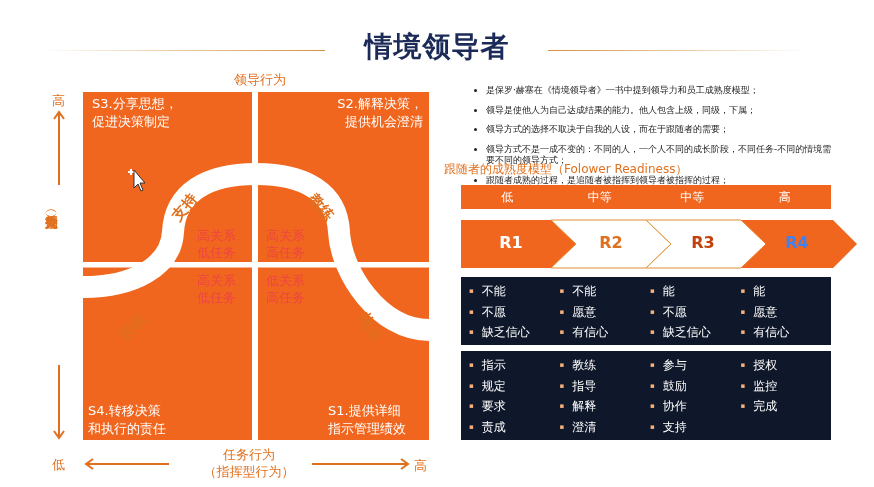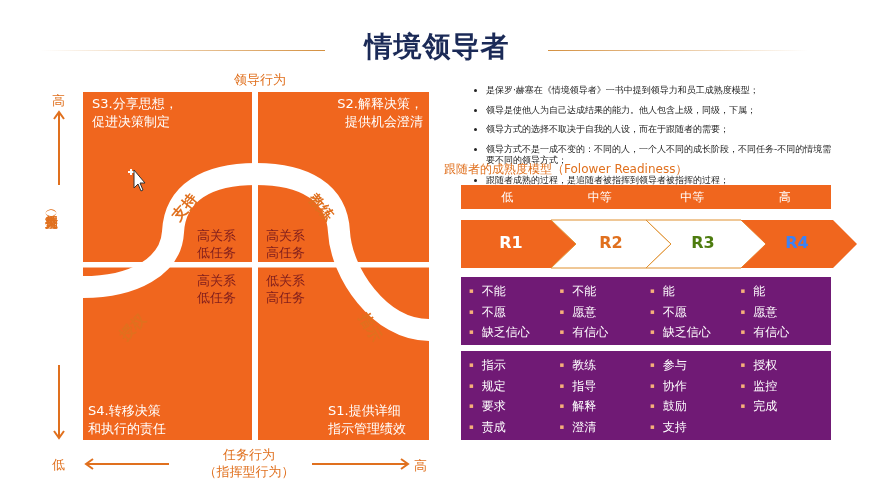--- a/index.html
+++ b/index.html
@@ -6,29 +6,29 @@
     body { width:874px; height:487px; background:#ffffff; position:relative; overflow:hidden;
            font-family:"DejaVu Sans", "Liberation Sans", sans-serif; }
     .abs { position:absolute; }
     .title { left:0; width:874px; top:28px; text-align:center; font-size:28px; font-weight:bold; color:#1b2a57; letter-spacing:1px; }
     .rule-l { left:40px; top:50px; width:285px; height:1px; background:linear-gradient(to right, rgba(215,150,60,0), #d49040); }
     .rule-r { left:548px; top:50px; width:260px; height:1px; background:linear-gradient(to right, #d49040, rgba(215,150,60,0)); }
     .orange-text { color:#e0701e; }
     .axis-top { left:200px; width:120px; top:71px; text-align:center; font-size:13px; }
     .quad { background:#f0661e; }
     .qtext { color:#fff; font-size:13px; line-height:18px; }
-    .inner { color:#7f1d1d; font-size:13px; line-height:17px; }
+    .inner { color:#ef4444; font-size:13px; line-height:17px; }
     .bul { left:466px; top:77px; width:380px; font-size:9px; color:#222; line-height:11.5px; }
     .bul ul { margin:0; padding:0 0 0 12px; }
     .bul li { margin:8px; }
     .subtitle { left:444px; width:365px; top:161px; font-size:12px; }
     .levels { left:461px; top:185px; width:370px; height:24px; background:#f0661e; display:flex; }
     .levels span { flex:1; text-align:center; color:#fff; font-size:12px; line-height:24px; }
     .rlabel { position:absolute; top:0; height:50px; line-height:50px; font-weight:bold; font-size:16px; text-align:center; width:80px; }
-    .box { left:461px; width:370px; background:#701a75; display:flex; padding:6px 0 0 8px; box-sizing:border-box; }
+    .box { left:461px; width:370px; background:#0f172a; display:flex; padding:6px 0 0 8px; box-sizing:border-box; }
     .col { flex:1; }
     .item { color:#fff; font-size:12px; line-height:20.5px; white-space:nowrap; }
     .item::before { content:"▪"; font-size:7px; color:#f6b07a; margin-right:8px; vertical-align:2px; }
     .vlabel { font-size:13px; writing-mode:vertical-rl; }
   </style>
 </head>
 <body>
 
 <div class="abs rule-l"></div>
 <div class="abs rule-r"></div>
@@ -142,21 +142,21 @@
 
 <div class="abs" style="left:461px;top:218px;width:400px;height:52px;">
   <svg width="400" height="52" viewBox="0 0 400 52" style="position:absolute;left:0;top:0;">
     <polygon points="0,2 90,2 115,26 90,50 0,50" fill="#f0661e"></polygon>
     <polygon points="90,2 185,2 210,26 185,50 90,50 115,26" fill="#fff" stroke="#e0902e" stroke-width="1"></polygon>
     <polygon points="185,2 280,2 305,26 280,50 185,50 210,26" fill="#fff" stroke="#e0902e" stroke-width="1"></polygon>
     <polygon points="280,2 372,2 396,26 372,50 280,50 305,26" fill="#f0661e"></polygon>
   </svg>
   <div class="rlabel" style="left:10px;color:#fff;">R1</div>
   <div class="rlabel" style="left:110px;color:#e0701e;">R2</div>
-  <div class="rlabel" style="left:202px;color:#4d7c0f;">R3</div>
+  <div class="rlabel" style="left:202px;color:#c2410c;">R3</div>
   <div class="rlabel" style="left:296px;color:#3b82f6;">R4</div>
 </div>
 
 <div class="abs box" style="top:277px;height:68px;padding-top:4px;">
   <div class="col">
     <div class="item">不能</div>
     <div class="item">不愿</div>
     <div class="item">缺乏信心</div>
   </div>
   <div class="col">
@@ -184,22 +184,22 @@
     <div class="item">责成</div>
   </div>
   <div class="col">
     <div class="item">教练</div>
     <div class="item">指导</div>
     <div class="item">解释</div>
     <div class="item">澄清</div>
   </div>
   <div class="col">
     <div class="item">参与</div>
+    <div class="item">鼓励</div>
     <div class="item">协作</div>
-    <div class="item">鼓励</div>
     <div class="item">支持</div>
   </div>
   <div class="col">
     <div class="item">授权</div>
     <div class="item">监控</div>
     <div class="item">完成</div>
   </div>
 </div>
 
 </body></html>

